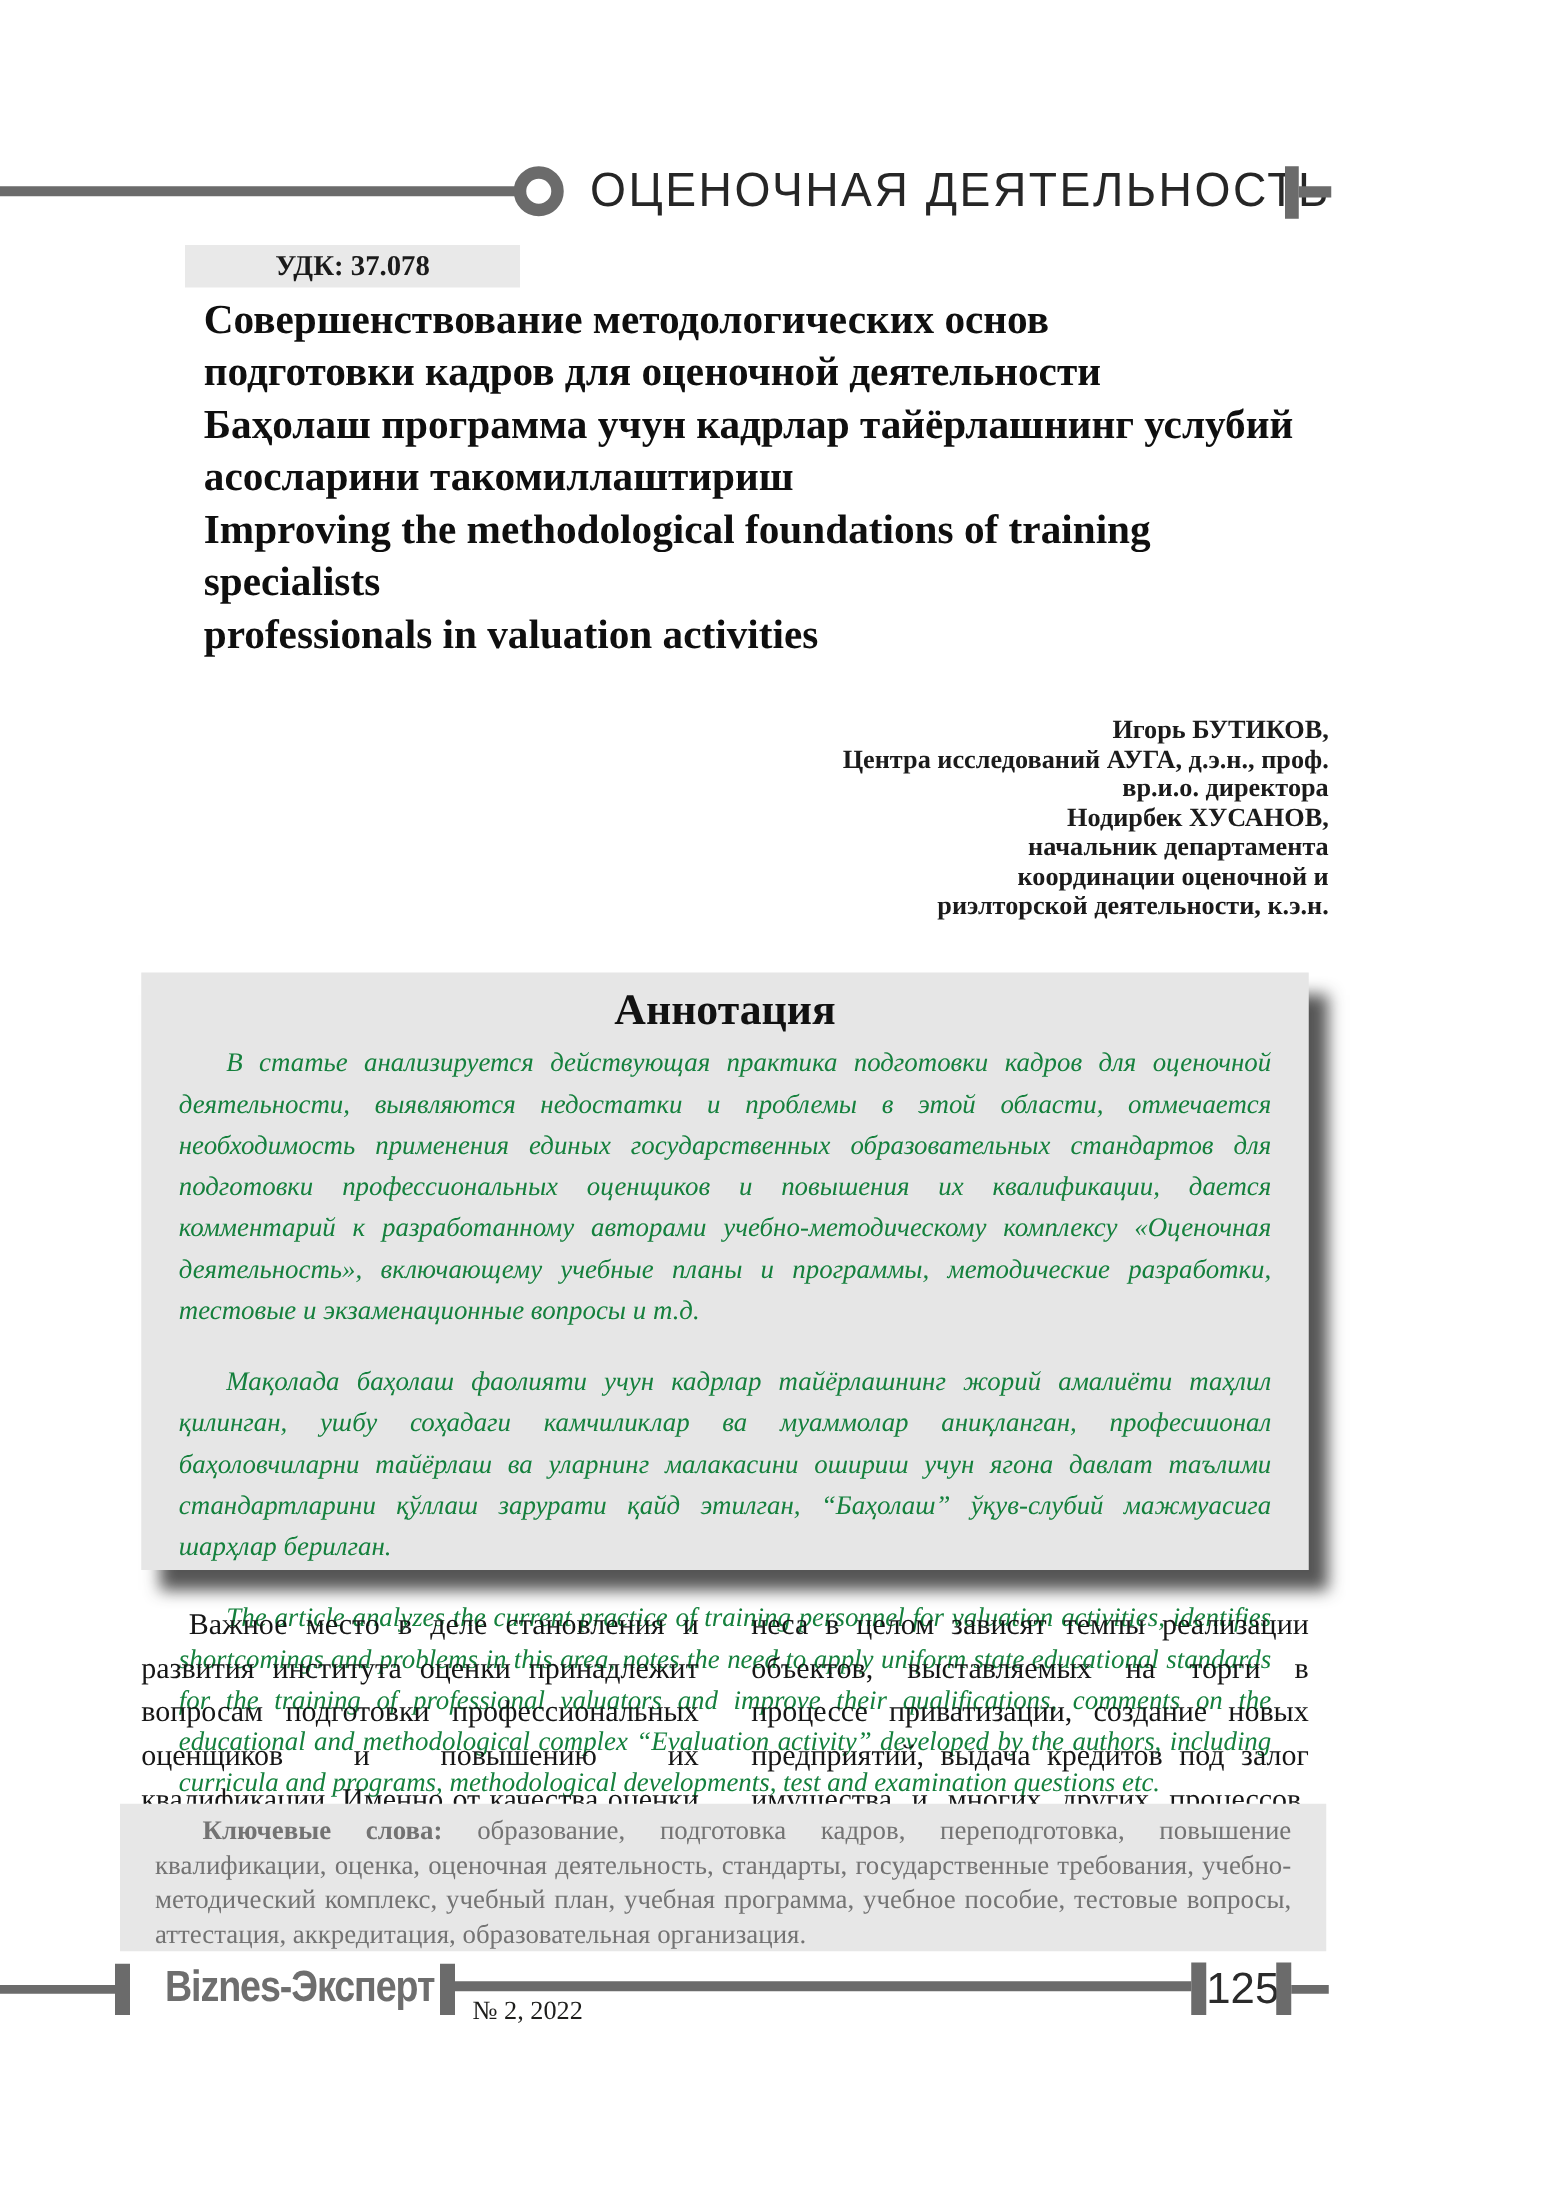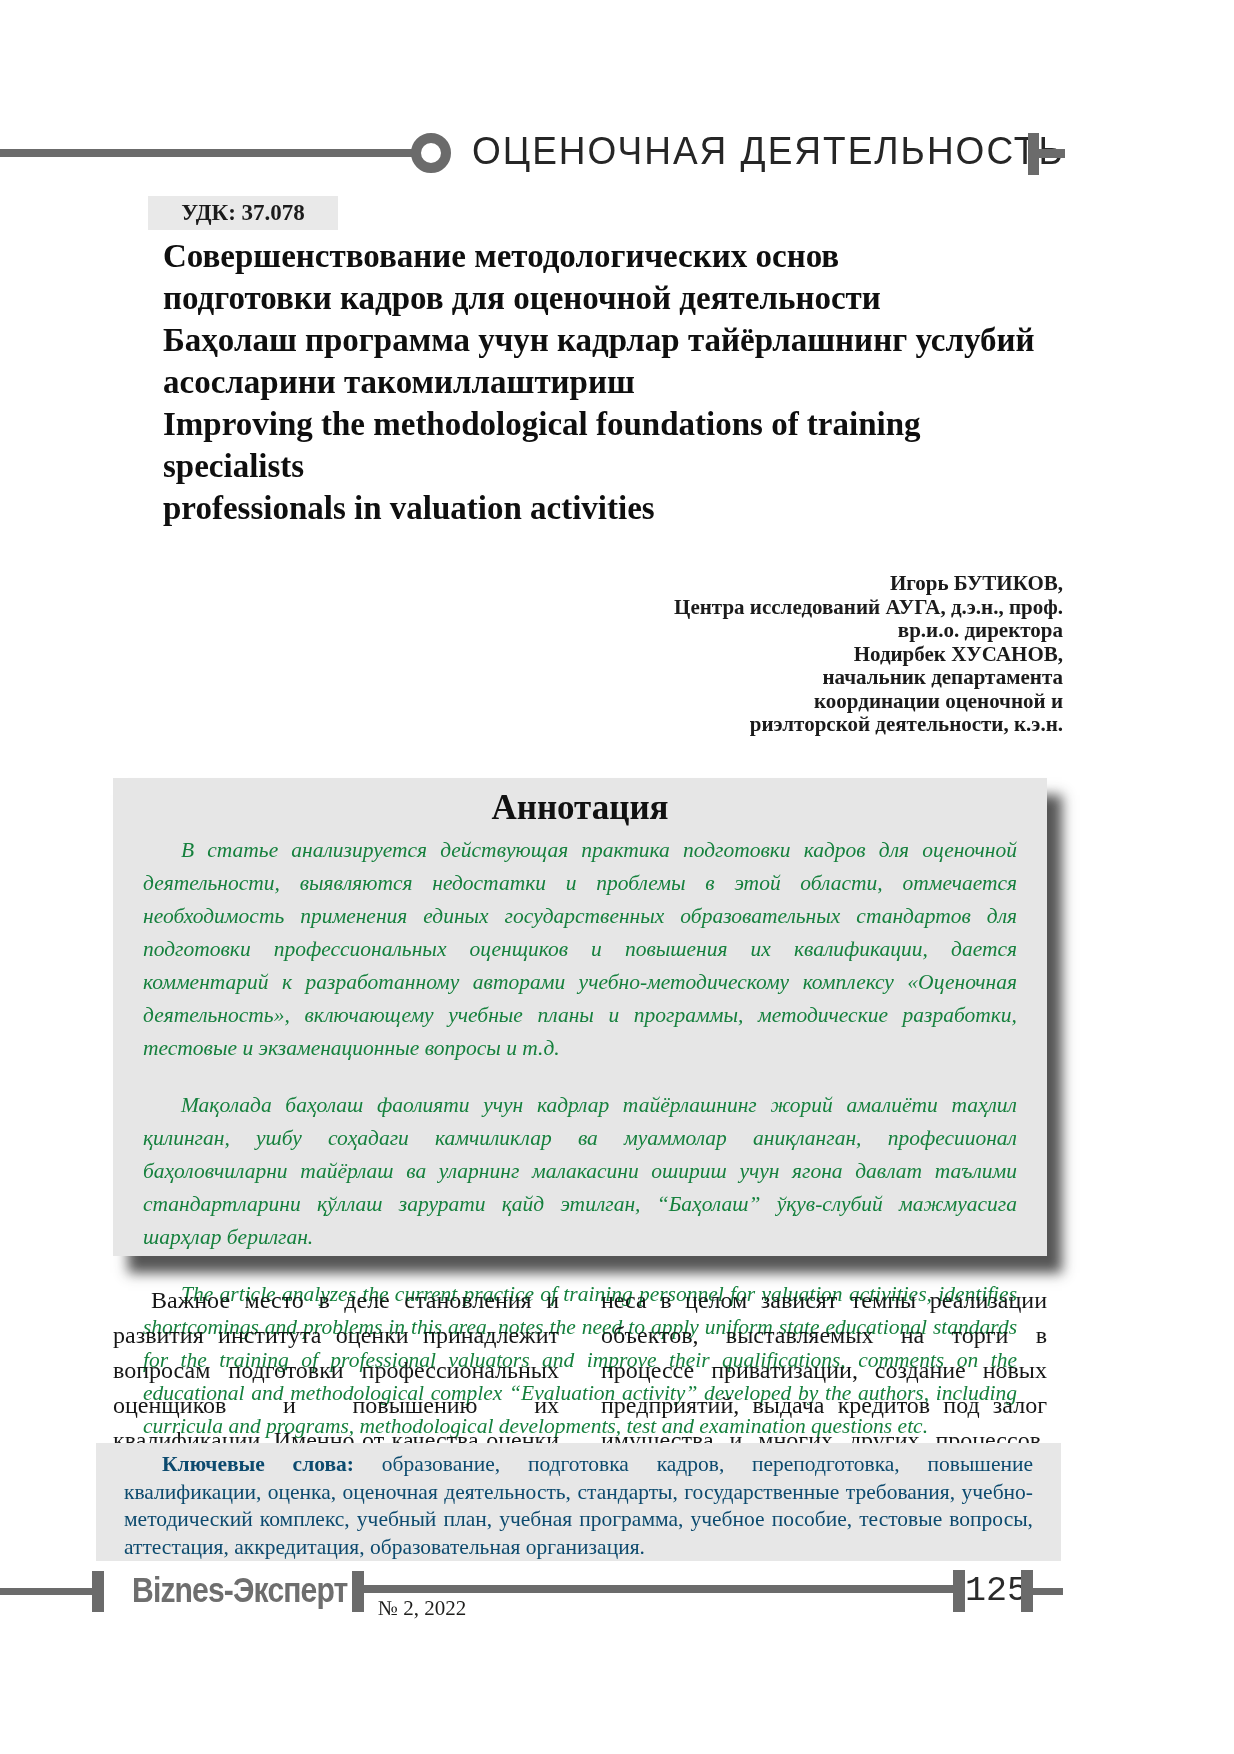--- a/index.html
+++ b/index.html
@@ -15,21 +15,21 @@
   
   .head-line   { position: absolute; left: 0;    top: 149px; width: 412px; height: 8px;  background: #6b6b6b; }
   .head-ring   { position: absolute; left: 411px; top: 133px; width: 40px; height: 40px;
                  border: 10px solid #6b6b6b; border-radius: 50%; box-sizing: border-box; background: #fff; }
   .head-title  { position: absolute; left: 472px; top: 128px; height: 48px; line-height: 48px;
                  font-family: "Liberation Sans", sans-serif; font-size: 37px; font-weight: 400;
                  letter-spacing: 2px; color: #262626; white-space: nowrap; transform: scaleY(1.04); }
   .head-bar    { position: absolute; left: 1028px; top: 133px; width: 11px; height: 42px; background: #6b6b6b; }
   .head-stub   { position: absolute; left: 1039px; top: 149px; width: 26px; height: 9px;  background: #6b6b6b; }
   
-  .udk { position: absolute; left: 148px; top: 196px; width: 190px; height: 34px;
+  .udk { position: absolute; left: 148px; top: 196px; width: 268px; height: 34px;
          background: #e9e9e9; text-align: center; line-height: 34px;
          font-weight: bold; font-size: 23px; color: #1b1b1b; }
   
   .title-block { position: absolute; right: 171px; top: 235px; width: 900px;
                  text-align: left; font-weight: bold; font-size: 33px; line-height: 42px; color: #0f0f0f; }
   
   .authors { position: absolute; right: 171px; top: 572px; width: 600px;
              text-align: right; font-weight: bold; font-size: 21px; line-height: 23.5px; color: #1b1b1b; }
   
   .abstract { position: absolute; left: 113px; top: 778px; width: 934px; height: 478px;
@@ -42,35 +42,35 @@
   .abstract p + p { margin-top: 24px; }
   
   .body-cols { position: absolute; left: 113px; top: 1283px; width: 934px; display: flex; gap: 42px; }
   .body-col  { width: 446px; font-size: 24px; line-height: 35px; text-align: justify; color: #161616; }
   .body-col.first p { text-indent: 38px; }
   .body-col p { margin: 0; }
   
   .keywords { position: absolute; left: 96px; top: 1443px; width: 965px; height: 118px;
               background: #e7e7e7; box-sizing: border-box; padding: 8px 28px 0 28px; overflow: hidden; }
   .keywords p { margin: 0; font-size: 21.5px; line-height: 27.5px; text-align: justify;
-                text-indent: 38px; color: #0c4a6e; }
+                text-indent: 38px; color: #737373; }
   .keywords .kw-label { font-weight: bold; }
   
   .foot-stub-l  { position: absolute; left: 0;     top: 1588px; width: 92px;  height: 7px;  background: #6b6b6b; }
   .foot-bar-1   { position: absolute; left: 92px;  top: 1571px; width: 12px;  height: 41px; background: #6b6b6b; }
   .foot-journal { position: absolute; left: 132px; top: 1567px; height: 46px; line-height: 46px;
                   font-family: "Liberation Sans", sans-serif; font-weight: bold; font-size: 35px;
                   letter-spacing: -1px; color: #6e6e6e; white-space: nowrap;
                   transform: scaleX(0.86); transform-origin: left center; }
   .foot-bar-2   { position: absolute; left: 352px; top: 1571px; width: 12px;  height: 41px; background: #6b6b6b; }
   .foot-line    { position: absolute; left: 364px; top: 1585px; width: 589px; height: 8px;  background: #6b6b6b; }
   .foot-issue   { position: absolute; left: 378px; top: 1596px; font-size: 21px; color: #1d1d1b; white-space: nowrap; }
   .foot-bar-3   { position: absolute; left: 953px; top: 1570px; width: 12px;  height: 42px; background: #6b6b6b; }
   .foot-pagenum { position: absolute; left: 965px; top: 1568px; width: 56px; height: 44px; line-height: 46px;
-                  text-align: center; font-family: Liberation Mono, monospace; font-size: 35px;
+                  text-align: center; font-family: Liberation Sans, sans-serif; font-size: 35px;
                   font-weight: 400; color: #2a2a2a; }
   .foot-bar-4   { position: absolute; left: 1021px; top: 1570px; width: 12px; height: 42px; background: #6b6b6b; }
   .foot-stub-r  { position: absolute; left: 1033px; top: 1588px; width: 30px; height: 7px; background: #6b6b6b; }
 </style>
 </head>
 <body>
 
 <div class="page">
 
   <div class="head-line"></div>

